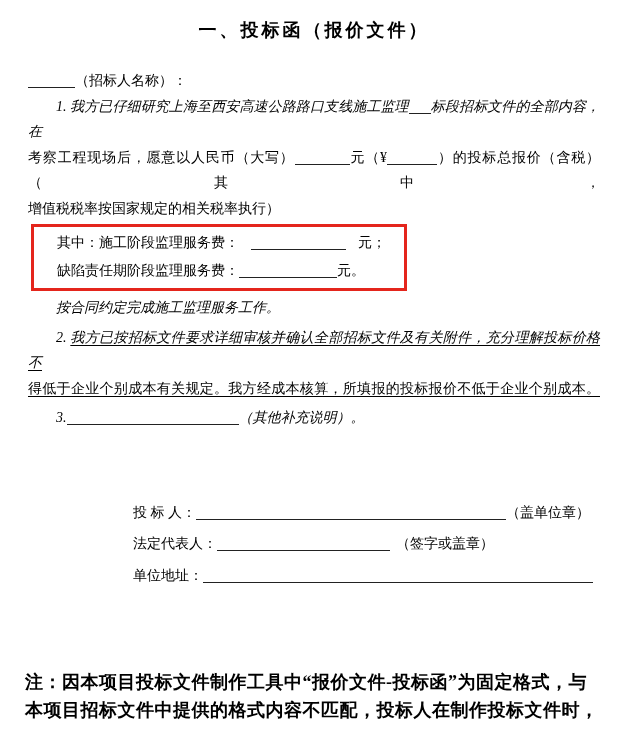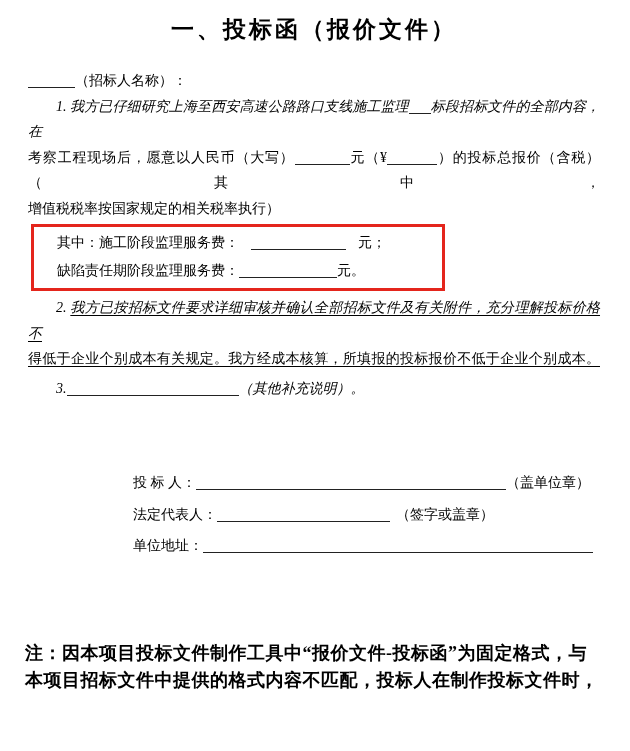--- a/index.html
+++ b/index.html
@@ -4,41 +4,41 @@
 <style>
   * { box-sizing: border-box; }
   html, body { margin: 0; padding: 0; }
   body {
     width: 630px; height: 751px; overflow: hidden;
     background: #ffffff; color: #000;
     font-family: "Liberation Serif", "DejaVu Serif", serif;
   }
   .doc { width: 630px; padding: 10px 30px 0 28px; }
   .title {
-    font-size: 23px; font-weight: bold; text-align: center;
+    font-size: 18px; font-weight: bold; text-align: center;
     letter-spacing: 3px; line-height: 32px; margin-top: 4px;
   }
   .line { font-size: 14px; line-height: 25.5px; }
   .addressee { margin-top: 22px; }
   .indent { text-indent: 28px; font-style: italic; }
   .fill { text-align: justify; text-align-last: justify; }
   .p-top4 { margin-top: 4px; }
   .blank {
     display: inline-block; height: 14px;
     border-bottom: 1px solid #222; vertical-align: -3px;
   }
   .w22 { width: 22px; }  .w46 { width: 46px; }  .w47 { width: 47px; }
   .w50 { width: 50px; }  .w55 { width: 55px; }  .w80 { width: 80px; }
   .w95 { width: 95px; }  .w98 { width: 98px; }  .w132 { width: 132px; }
   .w172 { width: 172px; } .w173 { width: 173px; } .w310 { width: 310px; }
   .w390 { width: 390px; }
   .gap12 { margin-left: 12px; }
   .gap6 { margin-left: 6px; }
   .fee-box {
-    margin-top: 3px; margin-left: 3px; width: 414px;
+    margin-top: 3px; margin-left: 3px; width: 376px;
     border: 3px solid #e4251c; padding: 2px 0 3px 23px;
   }
   .fee-box .line { line-height: 28px; }
   .ul { text-decoration: underline; text-underline-offset: 3px; }
   .sig { margin-top: 66px; padding-left: 105px; }
   .sig .line { line-height: 31.5px; white-space: nowrap; }
   .note {
     margin-top: 78px; margin-left: -3px;
     font-size: 18px; font-weight: bold; line-height: 27.5px;
     letter-spacing: 0.5px;
@@ -69,20 +69,21 @@
 
   <div class="fee-box">
     <div class="line">
       <span>其中：施工阶段监理服务费：</span><span class="blank w95 gap12"></span><span class="gap12">元；</span>
     </div>
     <div class="line">
       <span>缺陷责任期阶段监理服务费：</span><span class="blank w98"></span><span>元。</span>
     </div>
   </div>
 
+  <div class="line indent p-top4">按合同约定完成施工监理服务工作。</div>
 
   <div class="p-top4">
     <div class="line indent fill">
       <span>2. </span><span class="ul">我方已按招标文件要求详细审核并确认全部招标文件及有关附件，充分理解投标价格不</span>
     </div>
     <div class="line fill">
       <span class="ul">得低于企业个别成本有关规定。我方经成本核算，所填报的投标报价不低于企业个别成本。</span>
     </div>
   </div>
 

